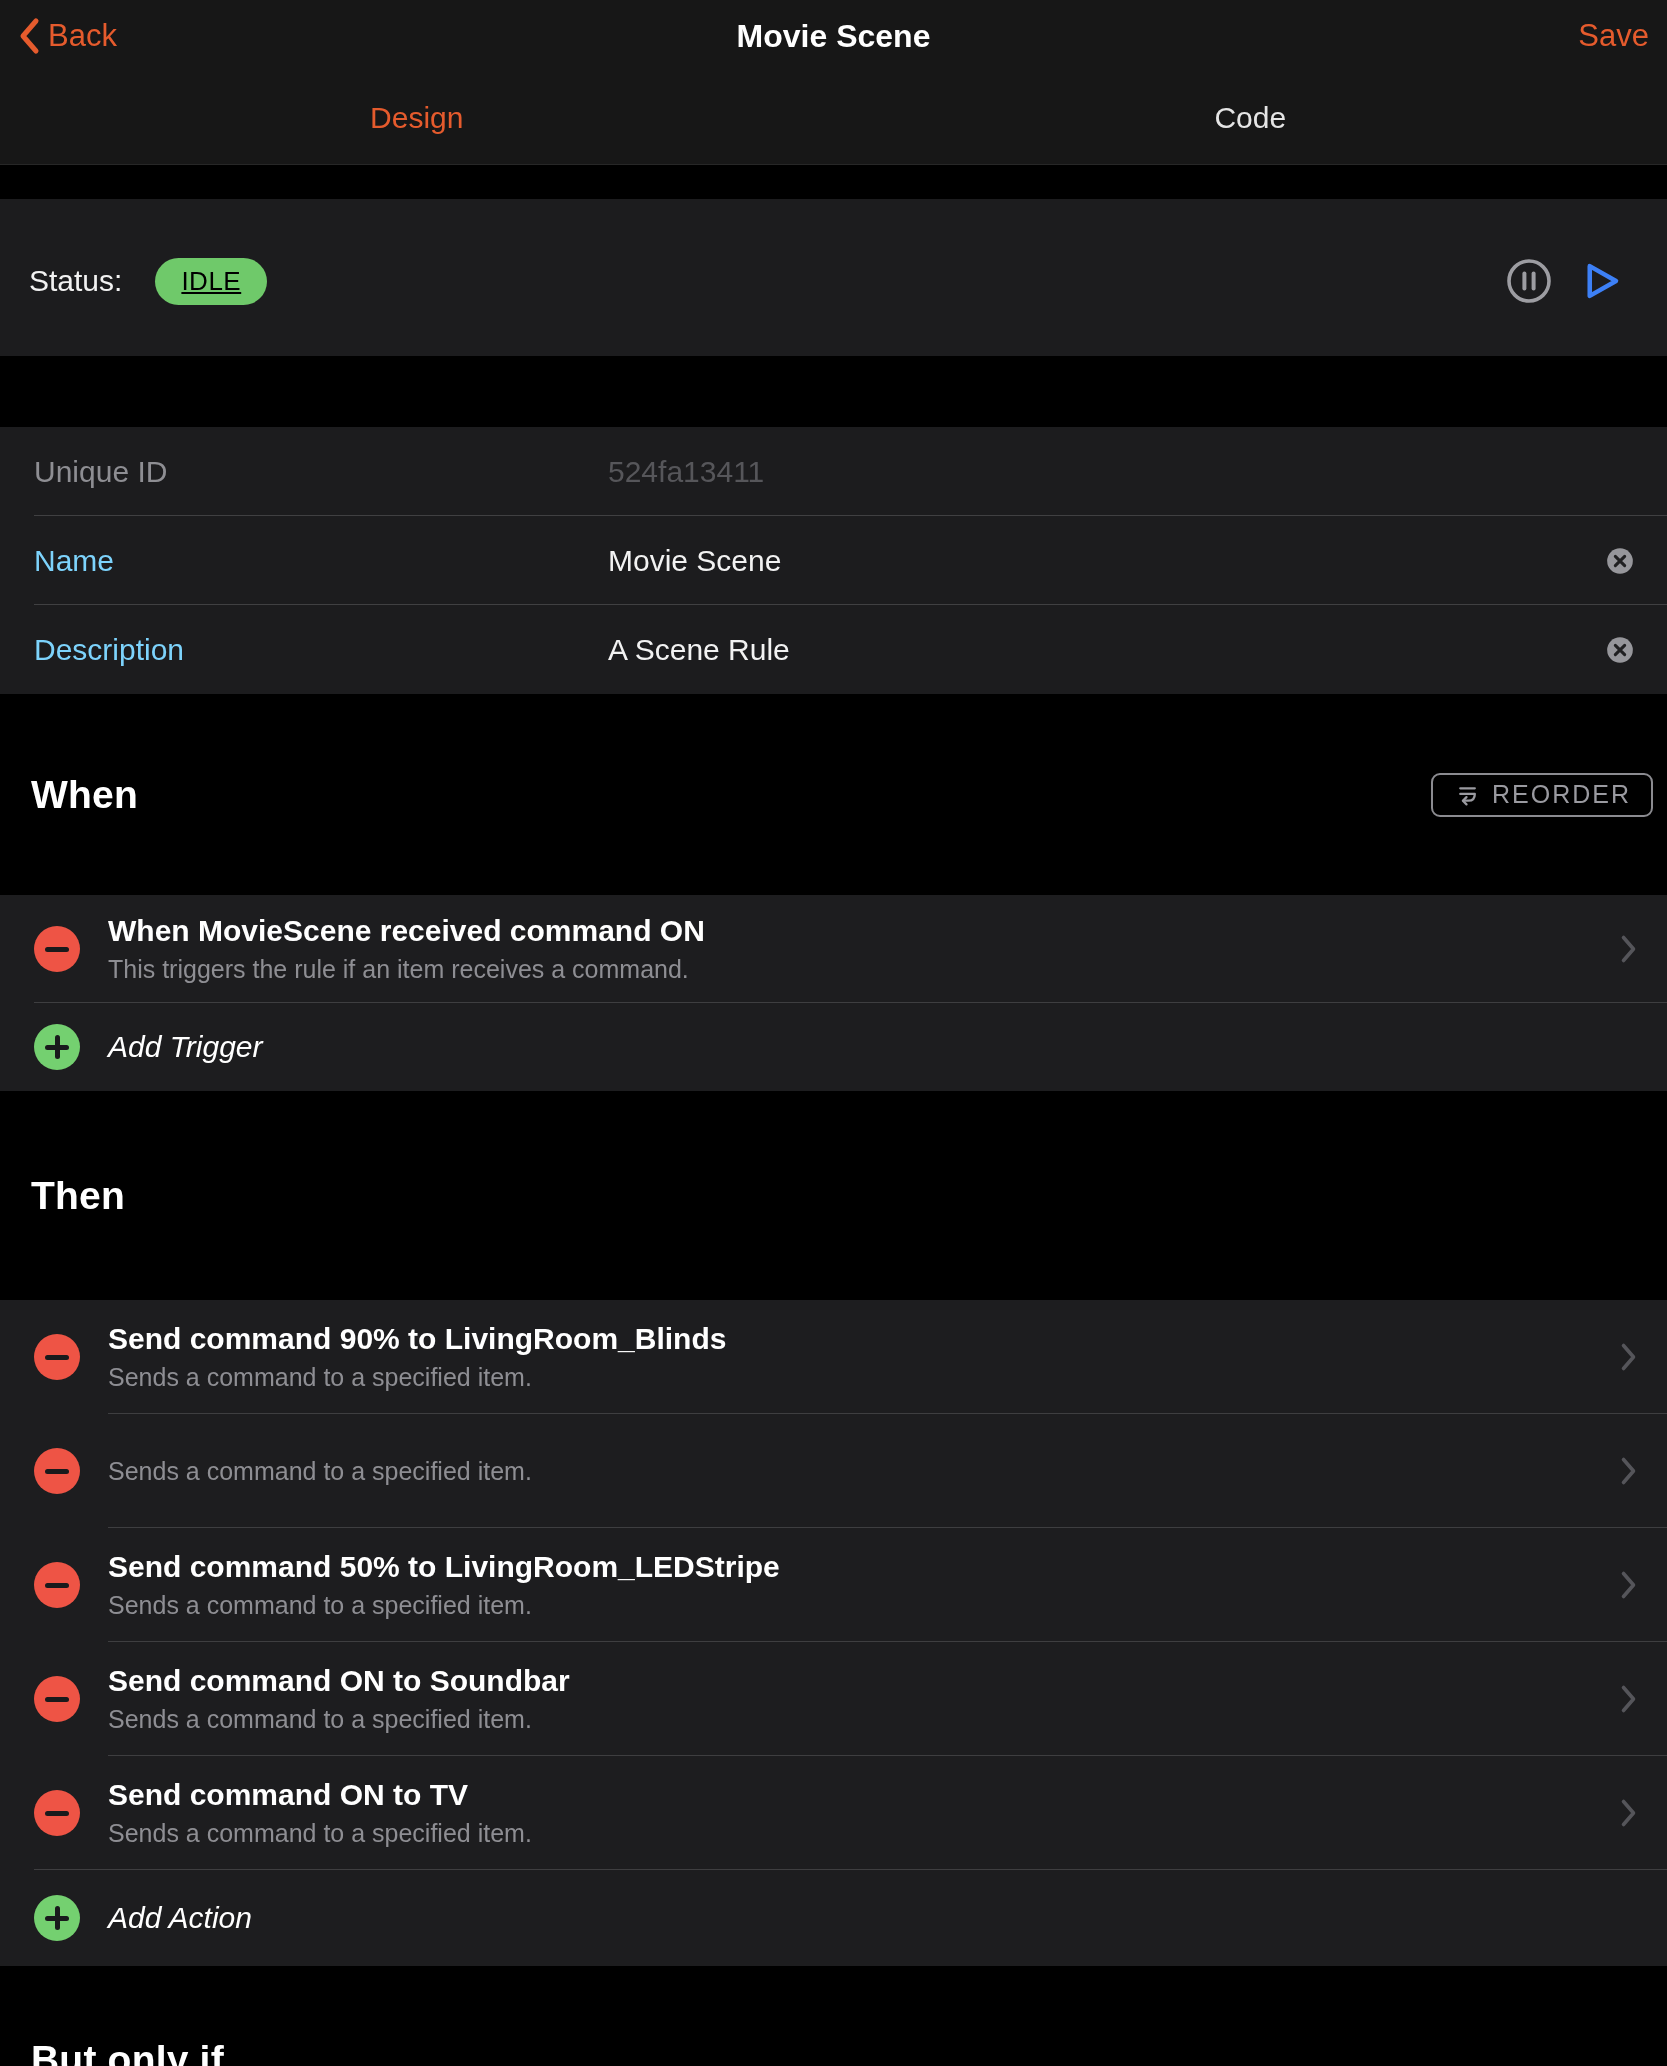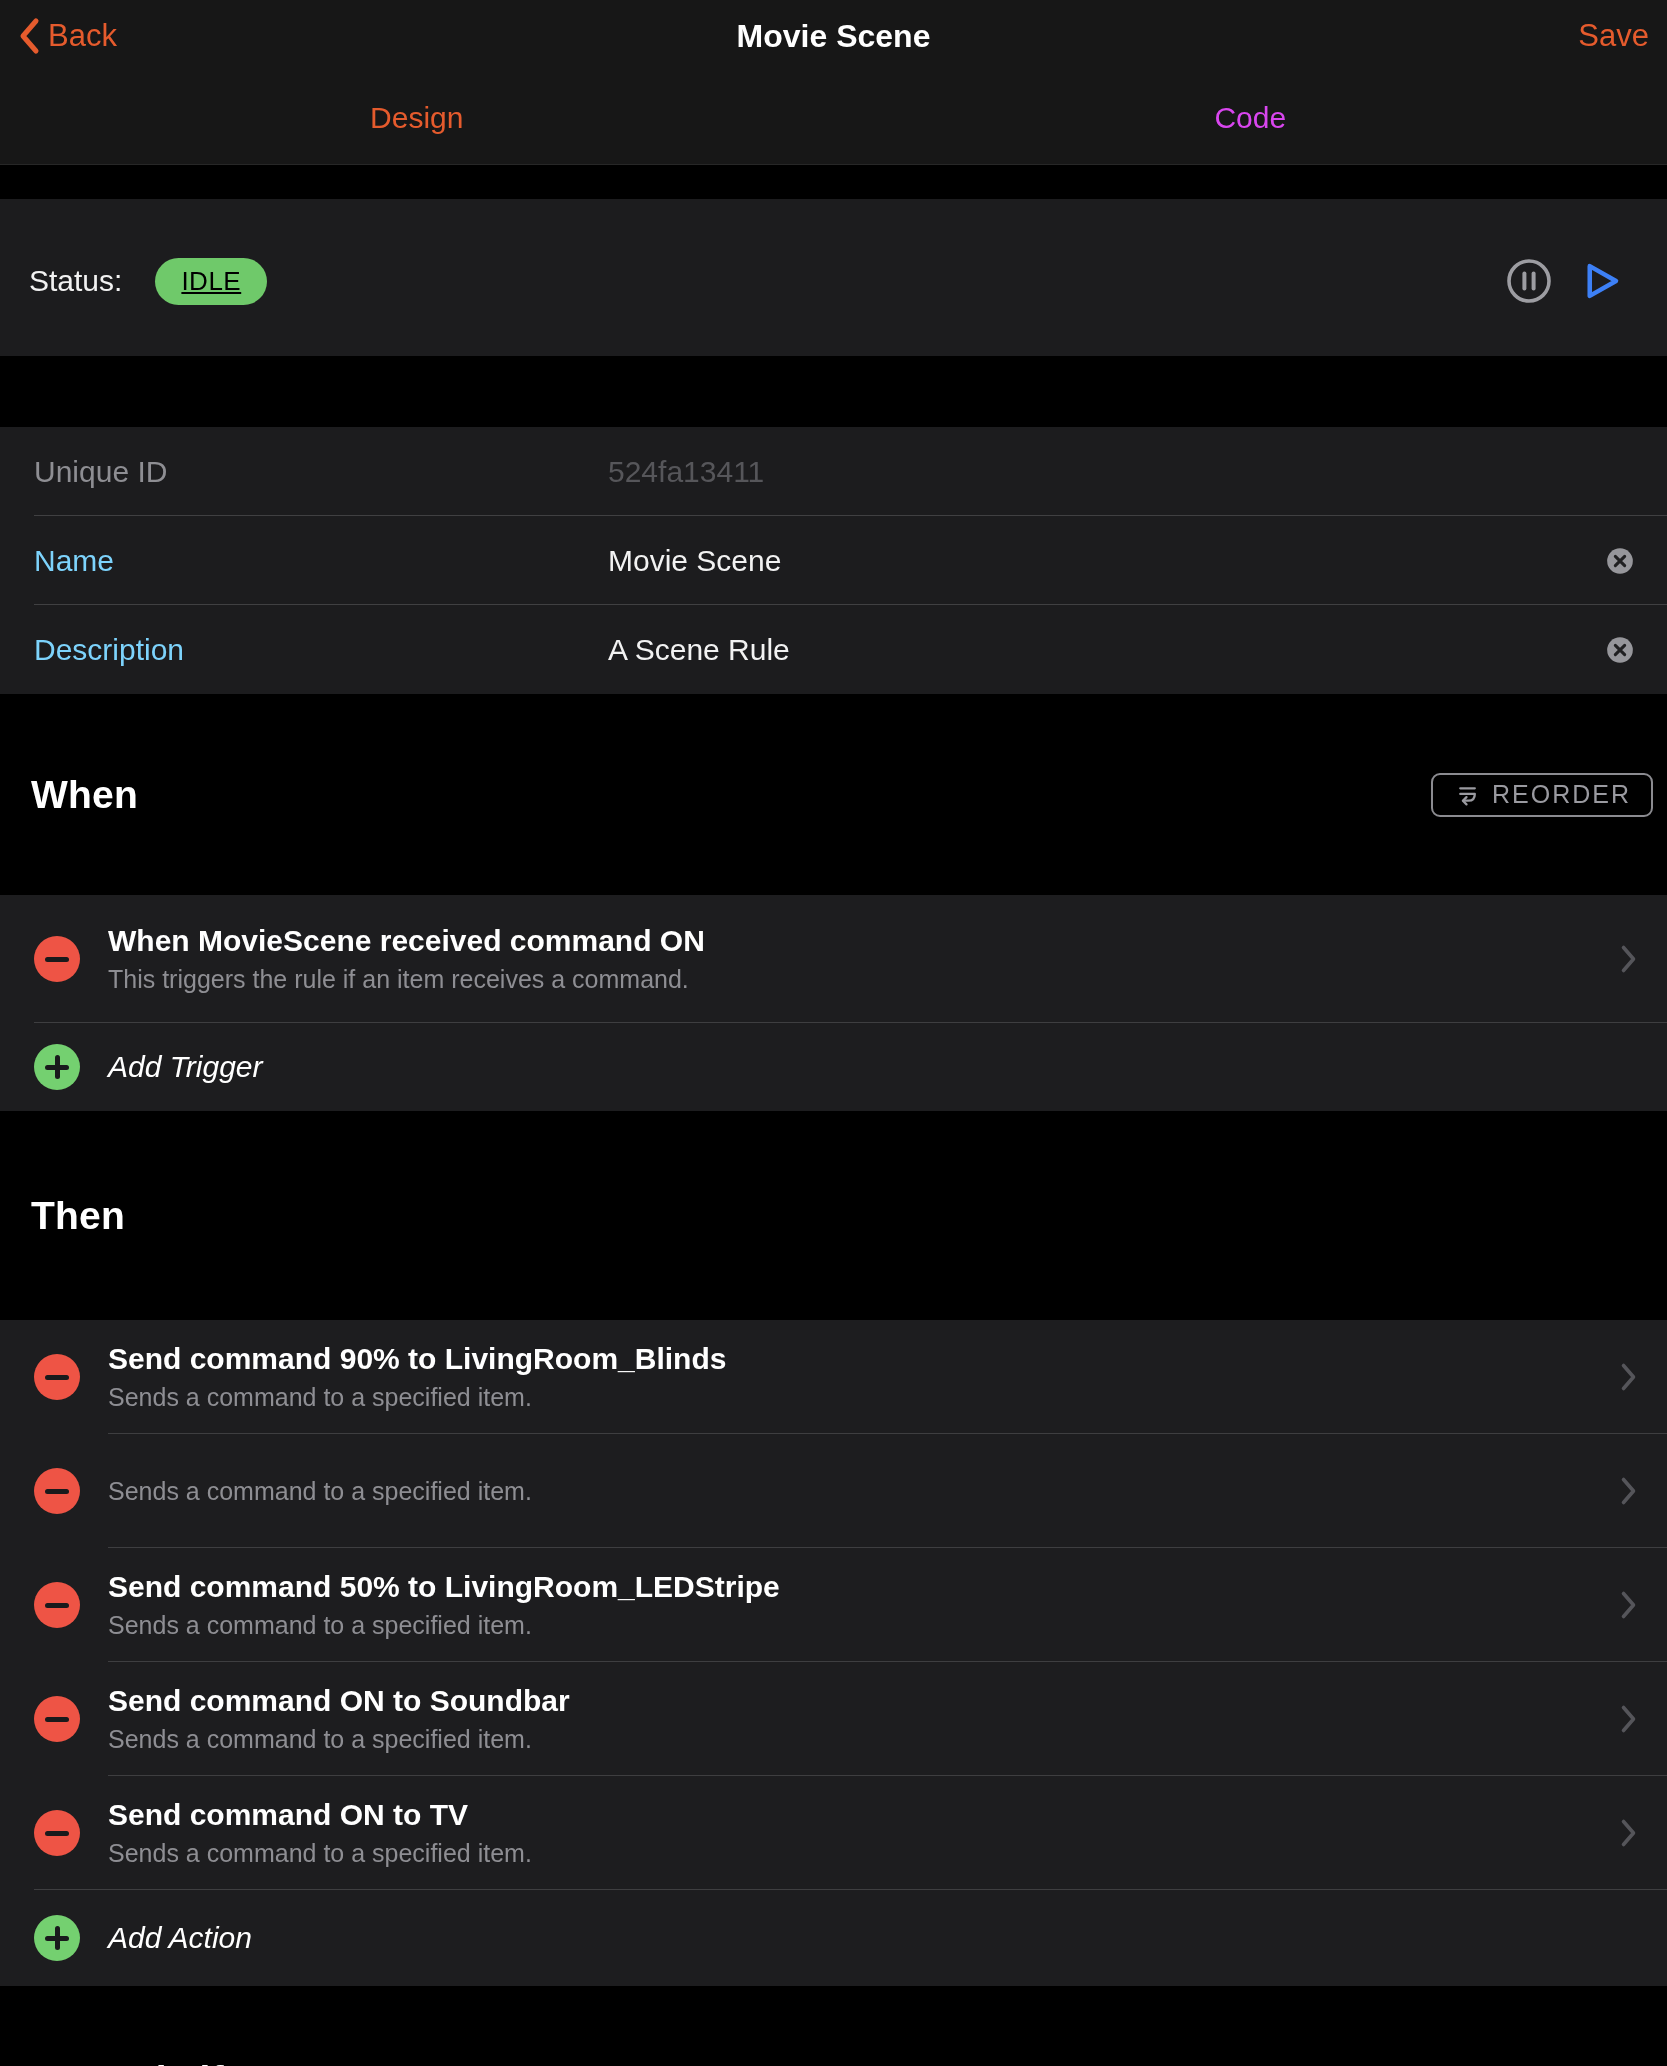--- a/index.html
+++ b/index.html
@@ -10,21 +10,21 @@
     -webkit-font-smoothing:antialiased;
   }
   
   .navbar{height:165px;background:#171717;border-bottom:1px solid rgba(255,255,255,0.07);}
   .nav-top{position:relative;height:72px;display:flex;align-items:center;}
   .back-btn{display:flex;align-items:center;gap:6px;padding-left:16px;cursor:pointer;}
   .back-btn span{font-size:31px;color:#e55b2d;text-align:right;}
   .nav-title{position:absolute;left:0;right:0;text-align:center;font-size:32px;font-weight:700;color:#fff;pointer-events:none;}
   .save-btn{margin-left:auto;padding-right:18px;font-size:31px;color:#e55b2d;cursor:pointer;}
   .tabbar{height:92px;display:flex;text-align:center;}
-  .tab{flex:1;display:flex;align-items:center;justify-content:center;font-size:30px;color:#d946ef;cursor:pointer;}
+  .tab{flex:1;display:flex;align-items:center;justify-content:center;font-size:30px;color:#e5e5e5;cursor:pointer;}
   .tab.active{color:#e55b2d;}
   
   .status-section{margin-top:34px;height:157px;background:#1c1c1e;display:flex;align-items:center;padding:7px 44px 0 29px;}
   .status-label{font-size:30px;color:#f2f2f2;}
   .status-badge{margin-left:33px;height:47px;min-width:95px;padding:0 26px;border-radius:24px;background:#6fc96a;display:flex;align-items:center;justify-content:center;font-size:26px;letter-spacing:0.5px;color:#000000;text-decoration:underline;}
   .status-icons{margin-left:auto;display:flex;align-items:center;gap:28px;}
   .icon-btn{display:flex;align-items:center;justify-content:center;cursor:pointer;background:none;border:none;padding:0;}
   
   .details-section{margin-top:71px;background:#1c1c1e;}
   .form-row{position:relative;height:89px;display:flex;align-items:center;padding:0 33px 0 34px;}
@@ -37,21 +37,21 @@
   
   .section-head{display:flex;align-items:center;padding:0 14px 0 31px;background:#000;}
   .section-head h2{margin:0;font-size:39px;font-weight:700;color:#fff;letter-spacing:0.2px;}
   .head-when{height:201px;}
   .head-then{height:209px;}
   .head-but{height:100px;align-items:flex-start;padding-top:72px;}
   .reorder-btn{margin-left:auto;display:flex;align-items:center;gap:12px;height:44px;padding:0 20px;border:2px solid #8b8b90;border-radius:9px;background:transparent;color:#9a9aa0;font-size:25px;letter-spacing:2px;font-family:inherit;cursor:pointer;}
   
   .list-section{background:#1d1d1f;}
   .media-row{position:relative;display:flex;align-items:center;padding-left:34px;cursor:pointer;}
-  .row-trigger{height:128px;}
+  .row-trigger{height:108px;}
   .row-action{height:114px;}
   .media-row.inset-div::after{content:"";position:absolute;left:108px;right:0;bottom:0;height:1px;background:rgba(255,255,255,0.15);}
   .media-row.wide-div::after{content:"";position:absolute;left:34px;right:0;bottom:0;height:1px;background:rgba(255,255,255,0.15);}
   .circle{flex:0 0 46px;width:46px;height:46px;border-radius:50%;margin-right:28px;position:relative;border:none;padding:0;cursor:pointer;}
   .circle.red{background:#ee5445;}
   .circle.green{background:#74d070;}
   .circle::before{content:"";position:absolute;left:50%;top:50%;width:24px;height:5px;margin:-2.5px 0 0 -12px;border-radius:3px;background:#191a1c;}
   .circle.plus::after{content:"";position:absolute;left:50%;top:50%;width:5px;height:24px;margin:-12px 0 0 -2.5px;border-radius:3px;background:#191a1c;}
   .row-texts{display:flex;flex-direction:column;gap:7px;}
   .row-title{font-size:30px;font-weight:700;color:#fff;}

